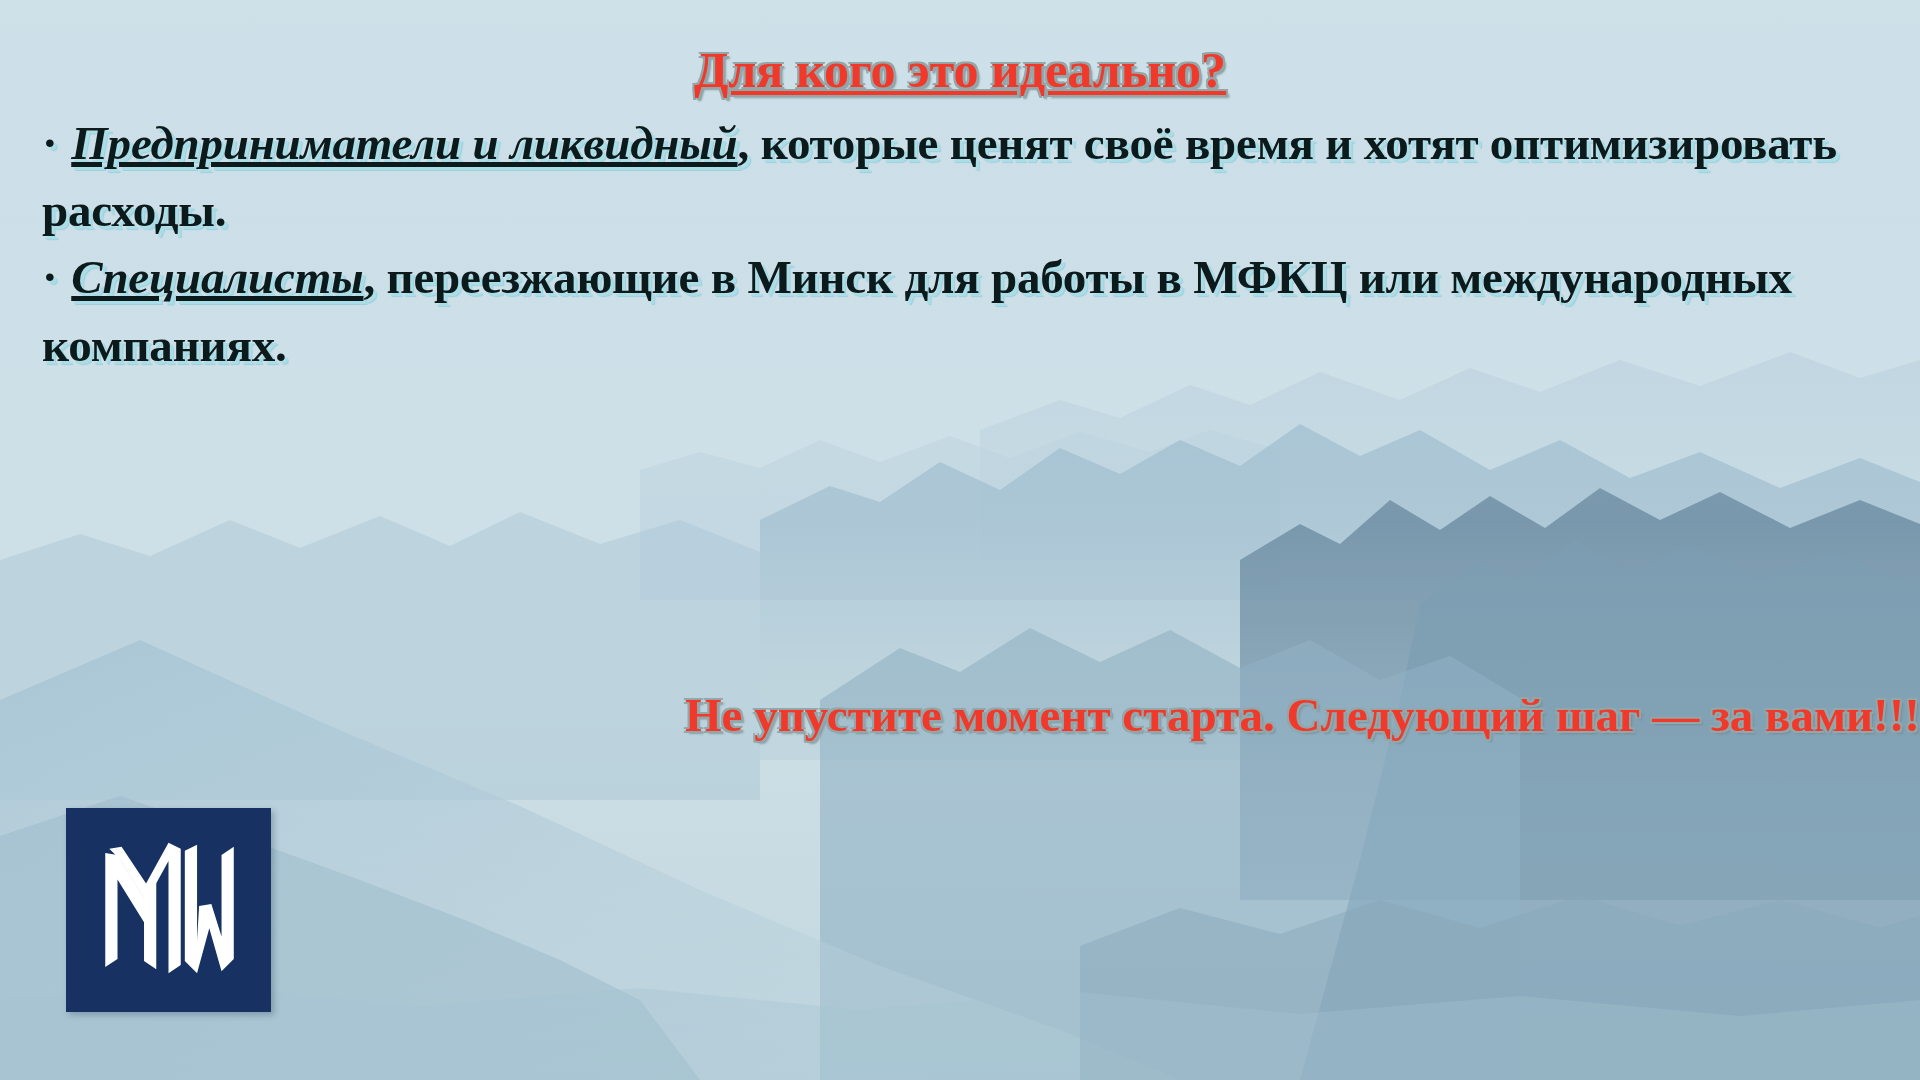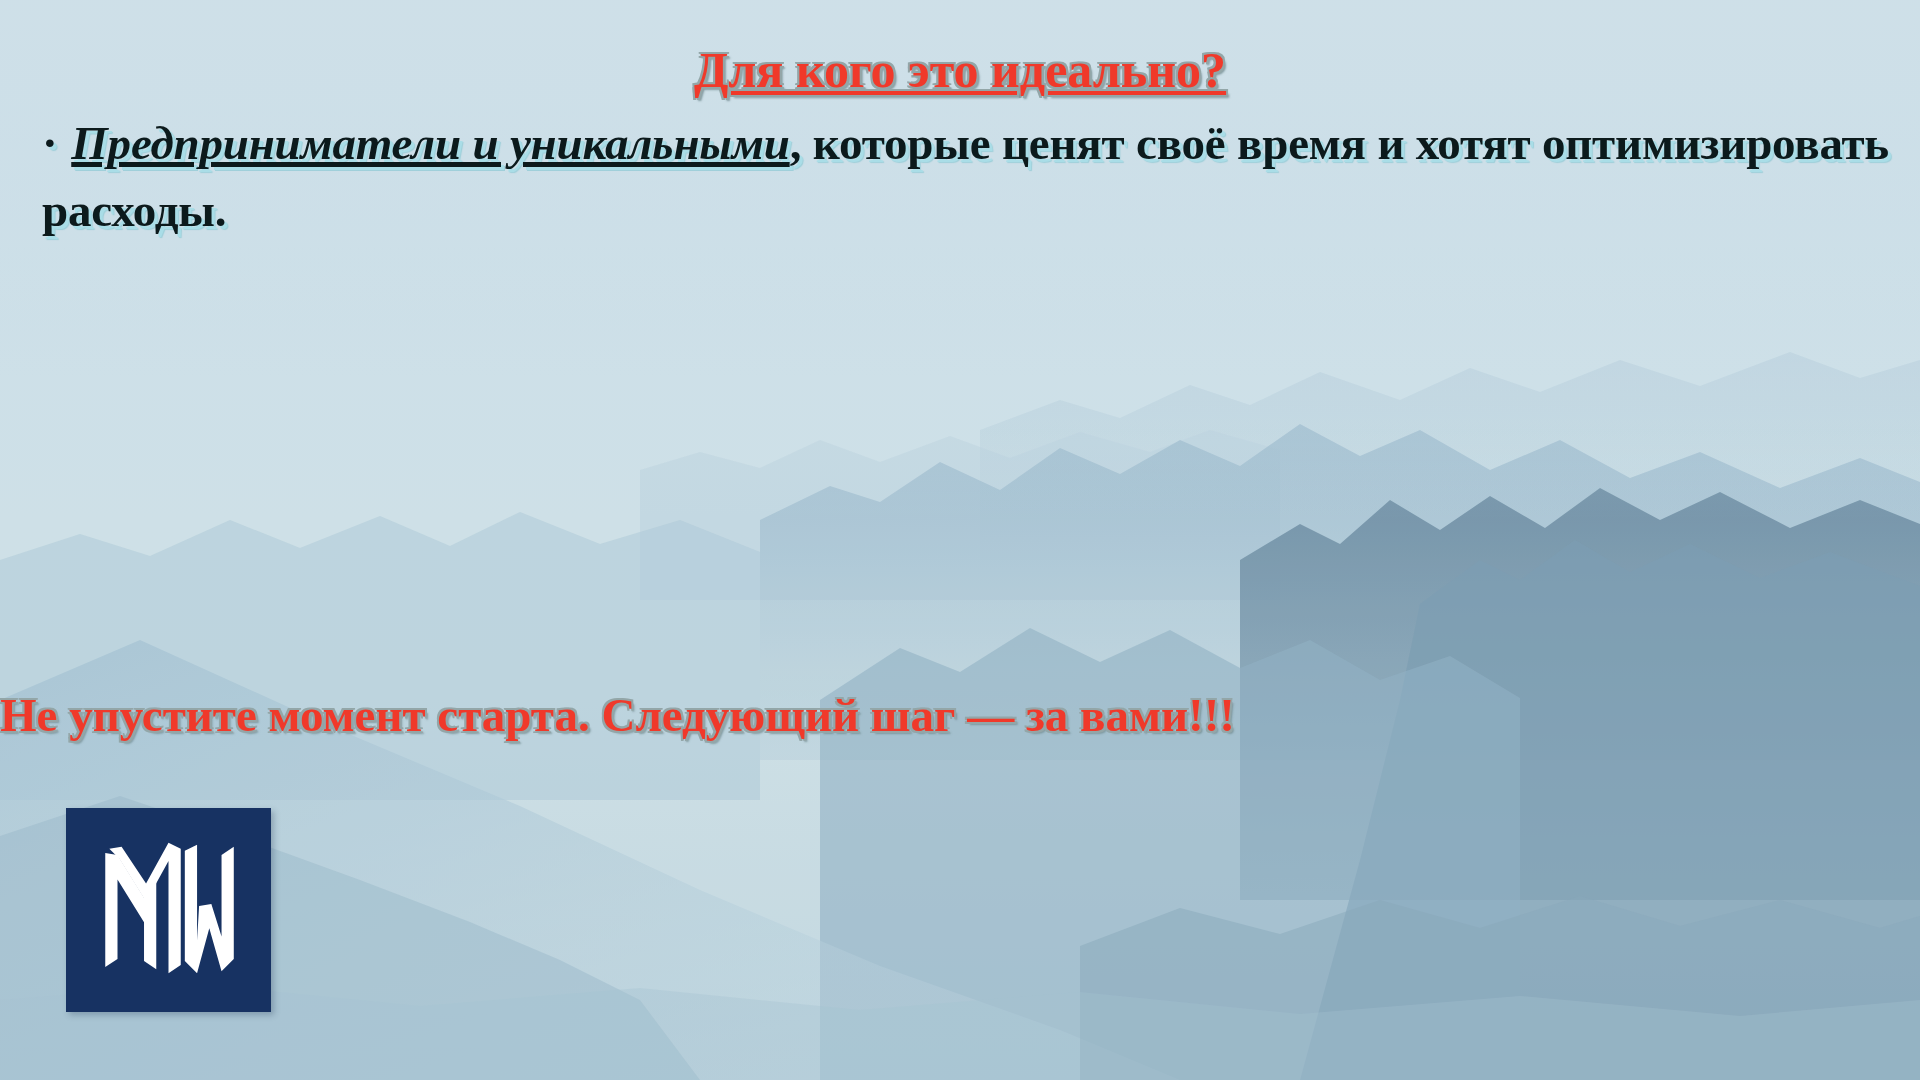--- a/index.html
+++ b/index.html
@@ -83,21 +83,21 @@
     text-decoration-thickness: 5px;
     text-underline-offset: 3px;
   }
   .bullet-dot { letter-spacing: 2px; }
 
   .cta {
     position: absolute;
     top: 688px;
     left: 0;
     width: 1920px;
-    text-align: left;
+    text-align: right;
     font-size: 47px;
     font-weight: bold;
     color: #f0392a;
     white-space: nowrap;
     text-shadow: -2px -2px 0 #93a6a8, 2px -2px 0 #93a6a8,
                  -2px  2px 0 #93a6a8, 2px  2px 0 #93a6a8,
                   3px 3px 2px rgba(110,135,140,.7);
   }
 
   
@@ -200,24 +200,28 @@
   </svg>
 
   <div id="content">
 
     <div class="heading">Для кого это идеально?</div>
 
     <div class="body-block">
 
       <p class="para">
         <span class="bullet-dot">·</span>
-        <span class="lead">Предприниматели и уникальными</span><span>, которые ценят своё время и хотят оптимизировать расходы.</span>
+        <span class="lead">Предприниматели и ликвидный</span><span>, которые ценят своё время и хотят оптимизировать расходы.</span>
       </p>
 
 
+      <p class="para">
+        <span class="bullet-dot">·</span>
+        <span class="lead">Специалисты</span><span>, переезжающие в Минск для работы в МФКЦ или международных компаниях.</span>
+      </p>
 
     </div>
 
     <div class="cta">Не упустите момент старта. Следующий шаг — за вами!!!</div>
   </div>
 
   <div id="logo">
     <svg viewBox="0 0 200 200" aria-hidden="true">
 
       <path d="M38,44 L38,156 L50,148 L50,70 L76,112 L76,150 L88,158

